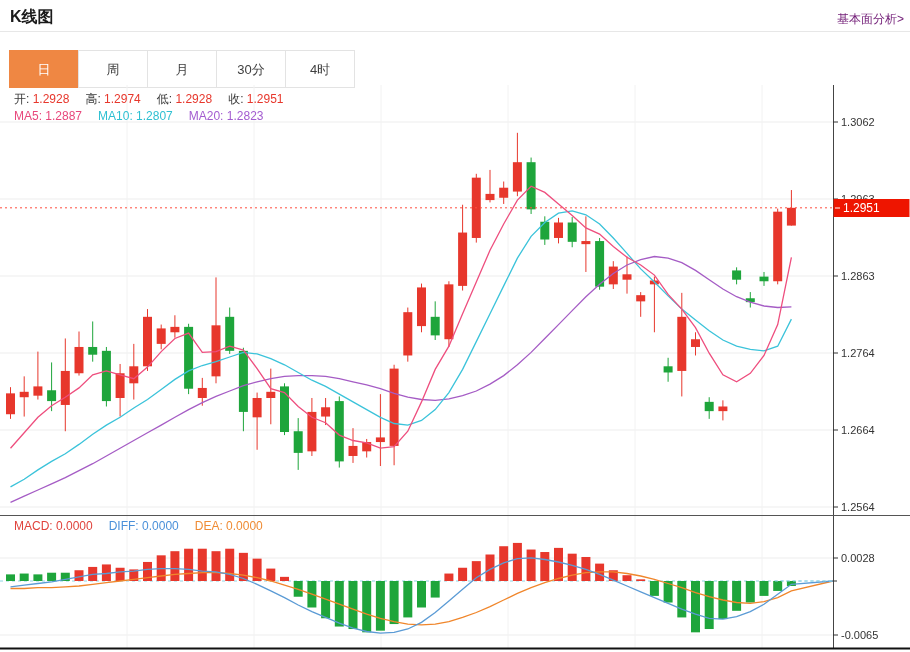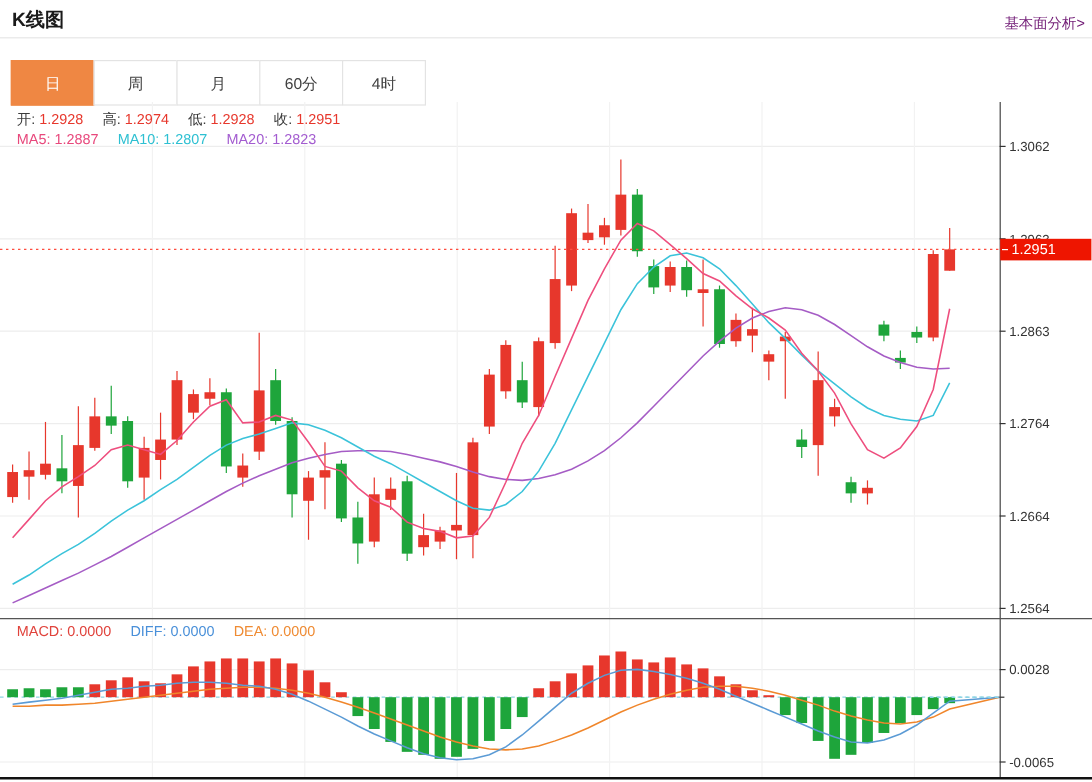--- a/index.html
+++ b/index.html
@@ -27,21 +27,21 @@
 <div class="page">
   <div class="hdr">
     <span class="hdr-title">K线图</span>
     <a class="hdr-link">基本面分析&gt;</a>
   </div>
 
   <div class="tabs" id="tabbar">
       <div class="tab active">日</div>
       <div class="tab">周</div>
       <div class="tab">月</div>
-      <div class="tab">60分</div>
+      <div class="tab">30分</div>
       <div class="tab">4时</div>
     </div>
 
   <svg class="chart-svg" id="chart" width="910" height="652" viewBox="0 0 910 652">
       <g>
         <line x1="0" y1="122" x2="833" y2="122" stroke="#ededed" stroke-width="1"></line>
         <line x1="0" y1="199" x2="833" y2="199" stroke="#ededed" stroke-width="1"></line>
         <line x1="0" y1="276" x2="833" y2="276" stroke="#ededed" stroke-width="1"></line>
         <line x1="0" y1="353" x2="833" y2="353" stroke="#ededed" stroke-width="1"></line>
         <line x1="0" y1="430" x2="833" y2="430" stroke="#ededed" stroke-width="1"></line>

